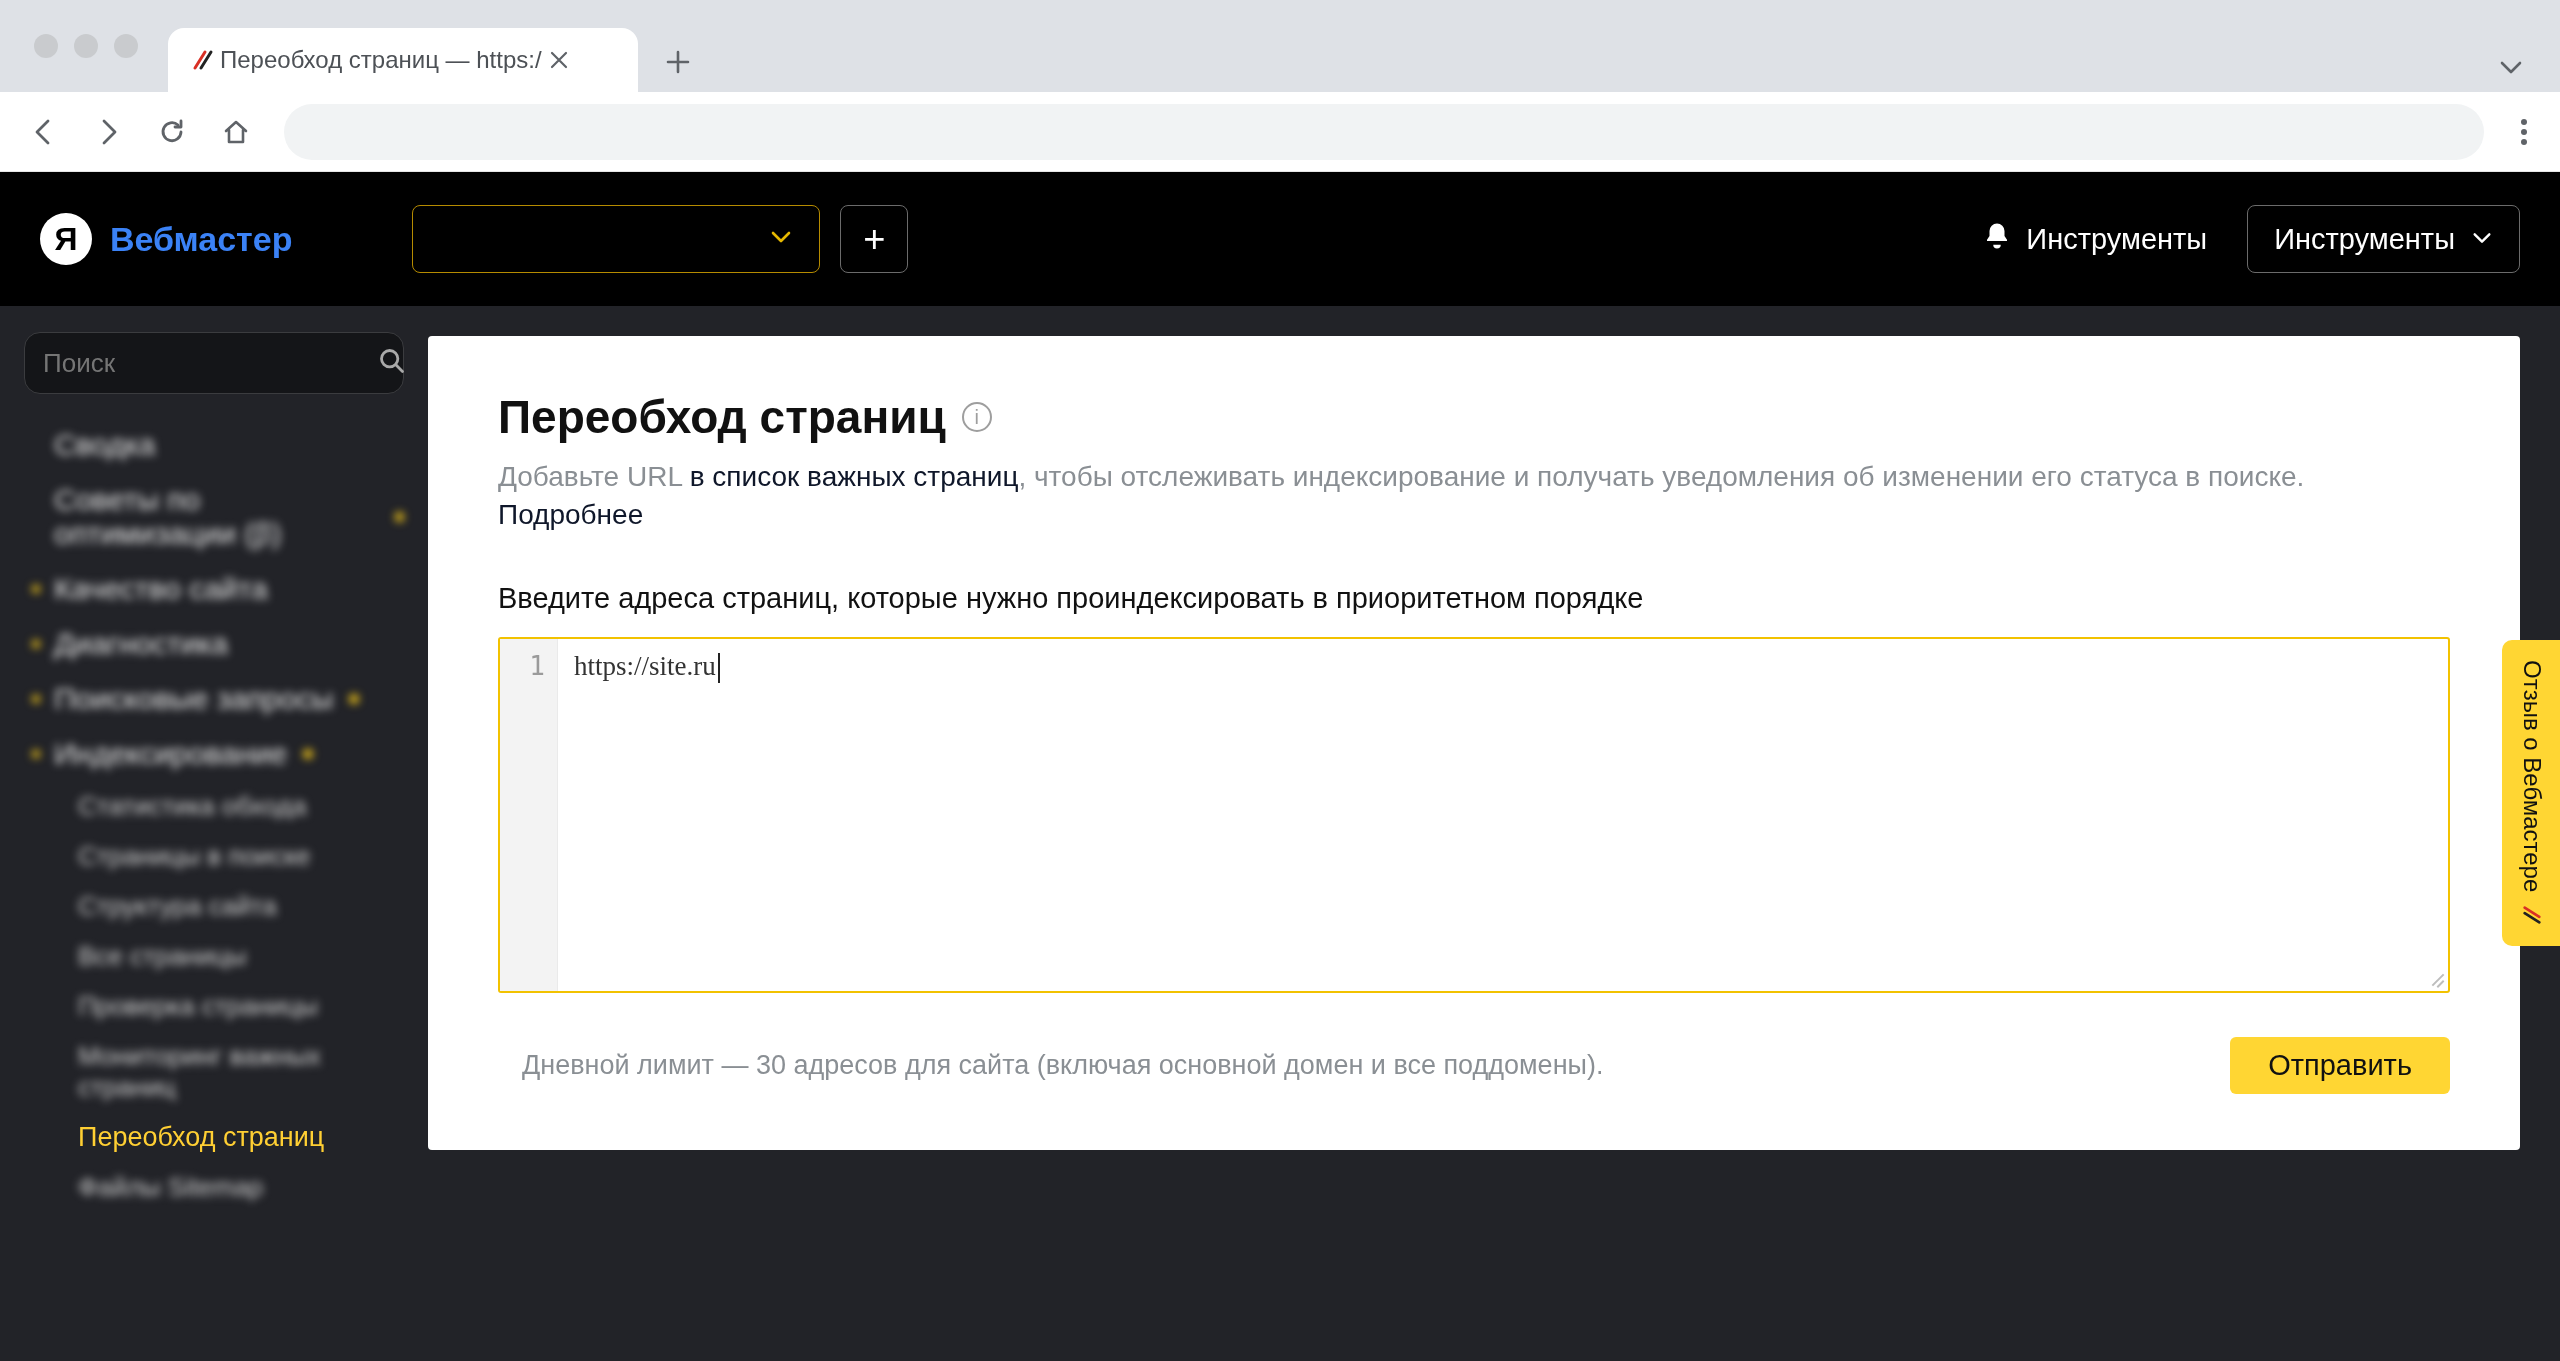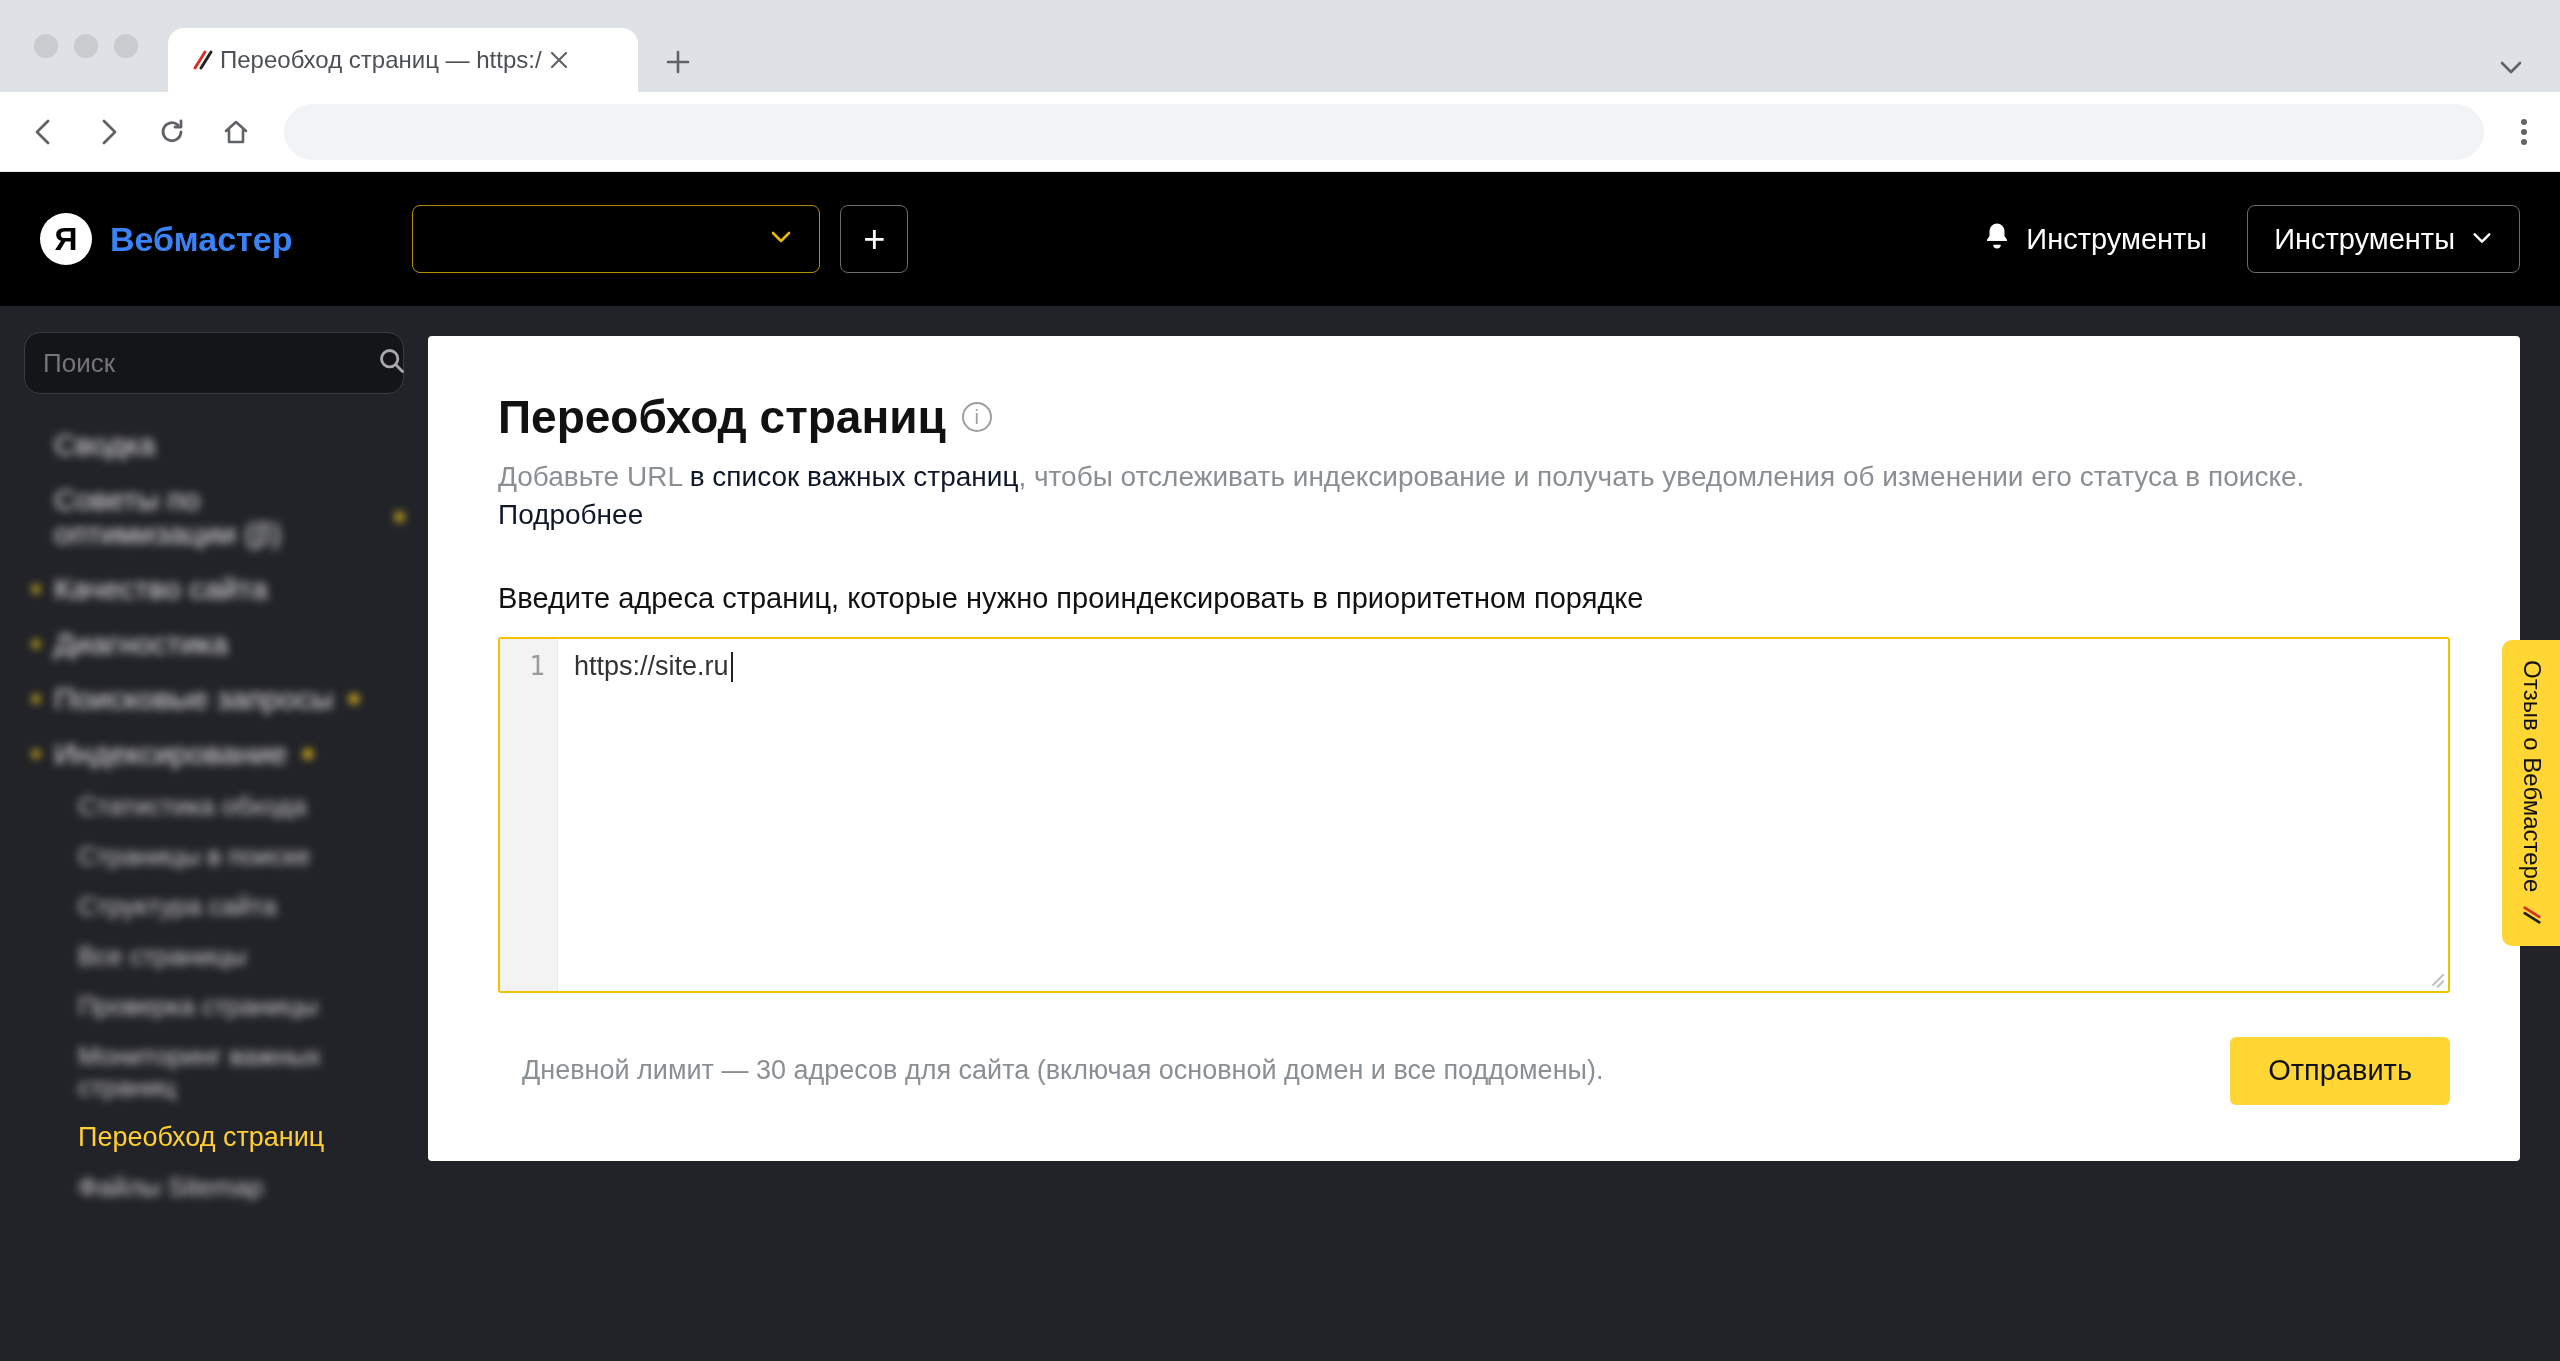--- a/index.html
+++ b/index.html
@@ -49,30 +49,30 @@
   .main-wrap { flex:1; padding:30px 40px 0 0; }
   .card { background:#ffffff; border-radius:4px; padding:54px 70px 56px 70px; }
   .title-row { display:flex; align-items:center; gap:16px; }
   .page-title { font-size:46px; font-weight:700; color:#111; }
   .info-icon { width:30px; height:30px; border:2px solid #9e9e9e; border-radius:50%; display:flex; align-items:center; justify-content:center; color:#9e9e9e; font-size:20px; }
   .subtitle { margin-top:14px; font-size:28px; color:#8a8f94; line-height:1.35; }
   .subtitle a { color:#0f172a; text-decoration:none; }
   .field-label { margin-top:48px; font-size:29px; color:#111; }
   .code-box { margin-top:22px; border:2px solid #f2c200; border-radius:3px; height:356px; display:flex; background:#ffffff; position:relative; }
   .gutter { width:58px; background:#f3f3f3; border-right:1px solid #eaeaea; font-family:Menlo,Consolas,monospace; font-size:26px; color:#9a9a9a; text-align:right; padding:12px 12px 0 0; }
-  .code-area { flex:1; padding:12px 16px 0 16px; font-family:Liberation Sans, sans-serif; font-size:27px; color:#333; }
+  .code-area { flex:1; padding:12px 16px 0 16px; font-family:Liberation Serif, serif; font-size:27px; color:#333; }
   .code-line { display:inline-block; }
   .caret { display:inline-block; width:2px; height:30px; background:#222; vertical-align:middle; margin-left:2px; }
   .resize-handle { position:absolute; right:4px; bottom:4px; width:20px; height:20px; }
   .resize-handle::before, .resize-handle::after{ content:""; position:absolute; background:#bdbdbd; height:2px; transform:rotate(-45deg);}
   .resize-handle::before{ width:16px; right:-2px; bottom:6px;}
   .resize-handle::after{ width:9px; right:-1px; bottom:2px;}
   .footer-row { margin-top:44px; display:flex; align-items:center; }
   .limit-text { font-size:27px; color:#8a8f94;margin-left:24px; }
-  .send-btn { margin-left:auto; background:#ffd633; border:none; border-radius:6px; height:68px; padding:0 38px; font-size:29px; color:#111; font-weight:500; }
+  .send-btn { margin-left:auto; background:#ffd633; border:none; border-radius:6px; height:57px; padding:0 38px; font-size:29px; color:#111; font-weight:500; }
   
   .feedback-tab { position:fixed; right:0; top:640px; transform-origin:right top; background:#ffd633; color:#111; font-size:24px; padding:20px 14px 20px 16px; border-radius:10px 0 0 10px; writing-mode:vertical-rl; display:flex; align-items:center; gap:12px; }
   .feedback-tab .ficon { transform:rotate(90deg); }
   .chev { display:inline-block; }
 </style>
 </head>
 <body>
 
 <div class="browser-chrome">
   <div class="tab-strip">

